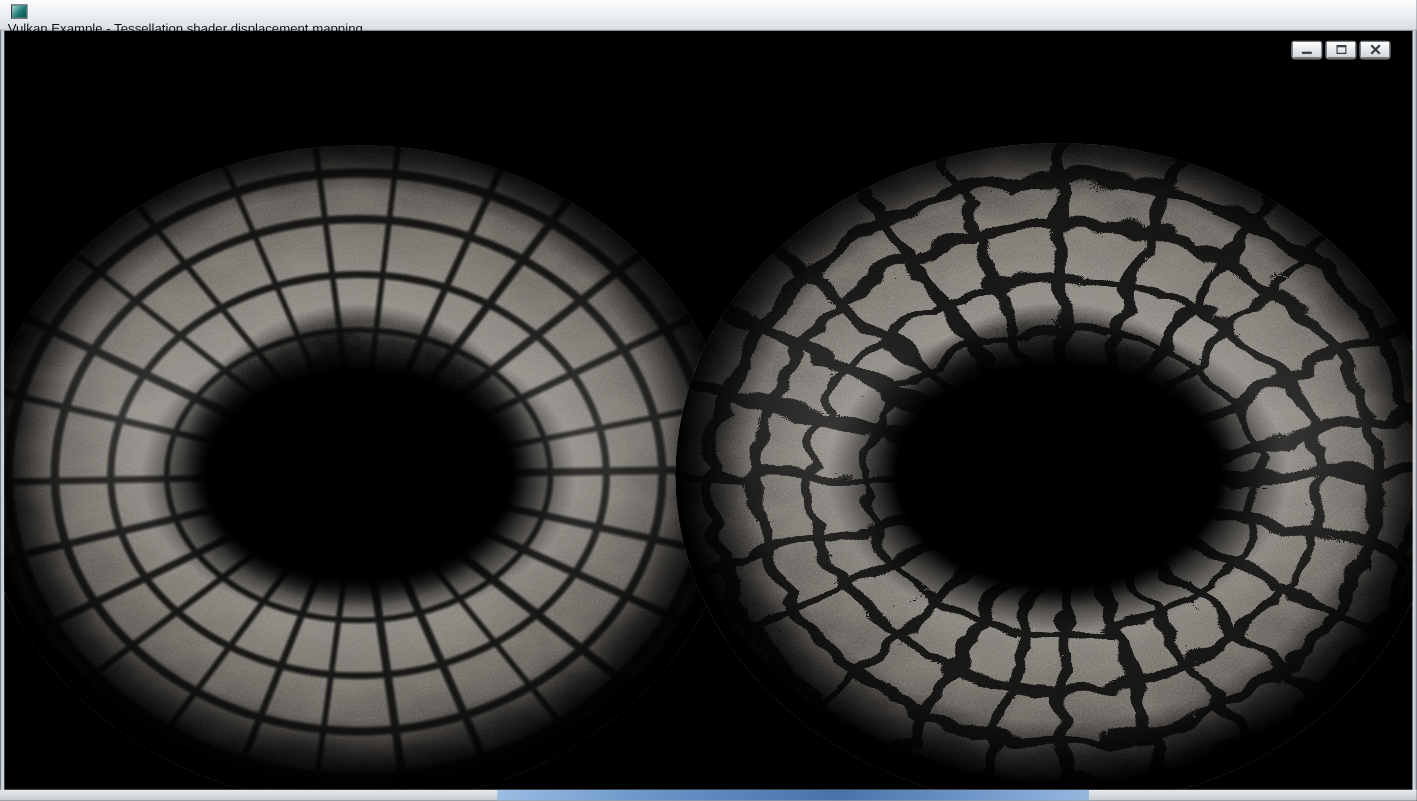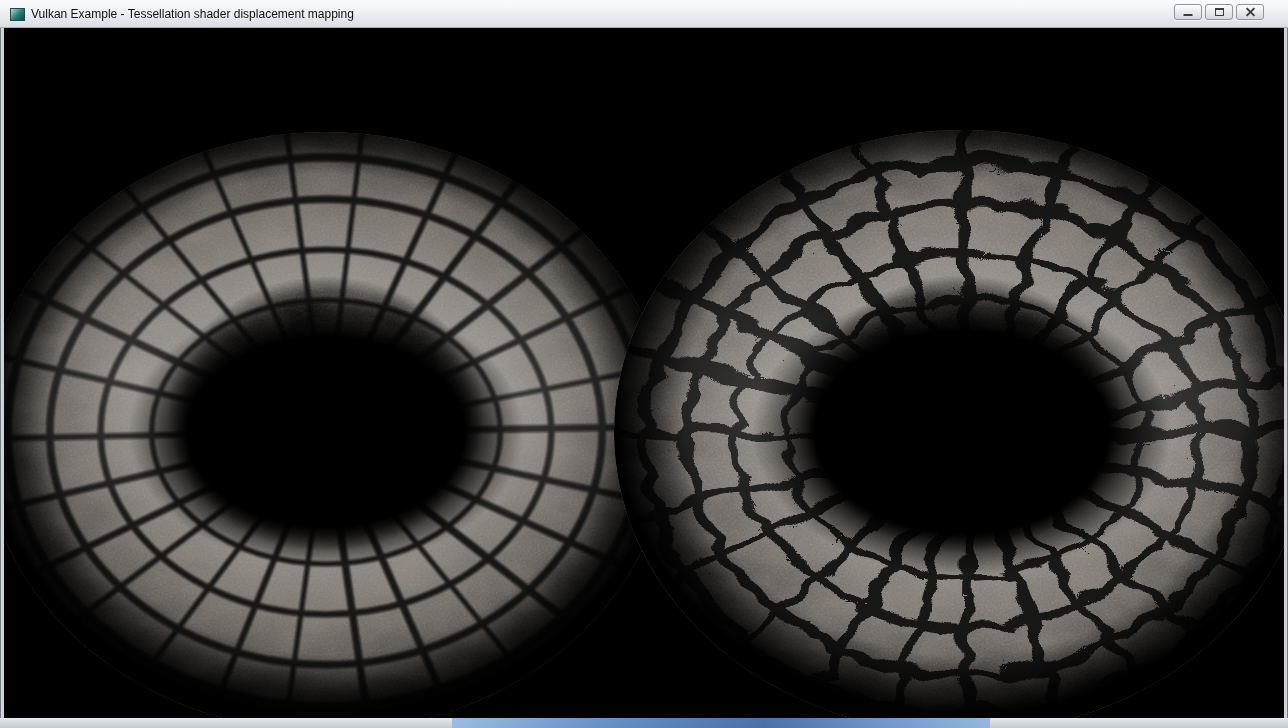--- a/index.html
+++ b/index.html
@@ -3,24 +3,25 @@
 <meta charset="utf-8">
 <style>
   html,body{margin:0;padding:0;background:#202020;}
   .window{
     position:relative;width:1288px;height:728px;box-sizing:border-box;
     background:#cfd4d9;overflow:hidden;
     font-family:"Liberation Sans",sans-serif;
     box-shadow:inset 0 0 0 1px #767d84;
   }
   .titlebar{
-    height:28px;display:flex;align-items:center;box-sizing:border-box;
+    height:28px;display:flex;align-items:flex-start;box-sizing:border-box;
     padding:0 24px 0 7px;
     background:linear-gradient(#fbfcfd,#eef1f4 45%,#d9dee3);
     border-bottom:1px solid #aab0b6;
+    flex-direction:column;
   }
   .app-icon{width:16px;height:16px;margin:2px 6px 0 2px;display:flex;align-items:center;justify-content:center;flex:0 0 auto;}
   .app-icon-inner{width:13px;height:11px;background:linear-gradient(135deg,#aadcd8,#1f7a74 55%,#0d4b47);border:1px solid #2a444d;}
   .title-text{font-size:12px;color:#101010;white-space:nowrap;margin-top:1px;}
   .win-buttons{margin-left:auto;display:flex;gap:3px;align-self:flex-start;margin-top:4px;}
   .win-btn{
     width:28px;height:16px;border:1px solid #8f969c;border-radius:3px;box-sizing:border-box;
     background:linear-gradient(#ffffff,#eaedf0 45%,#d2d7dc);
     display:flex;align-items:center;justify-content:center;position:relative;
     box-shadow:0 1px 0 rgba(255,255,255,.55);

